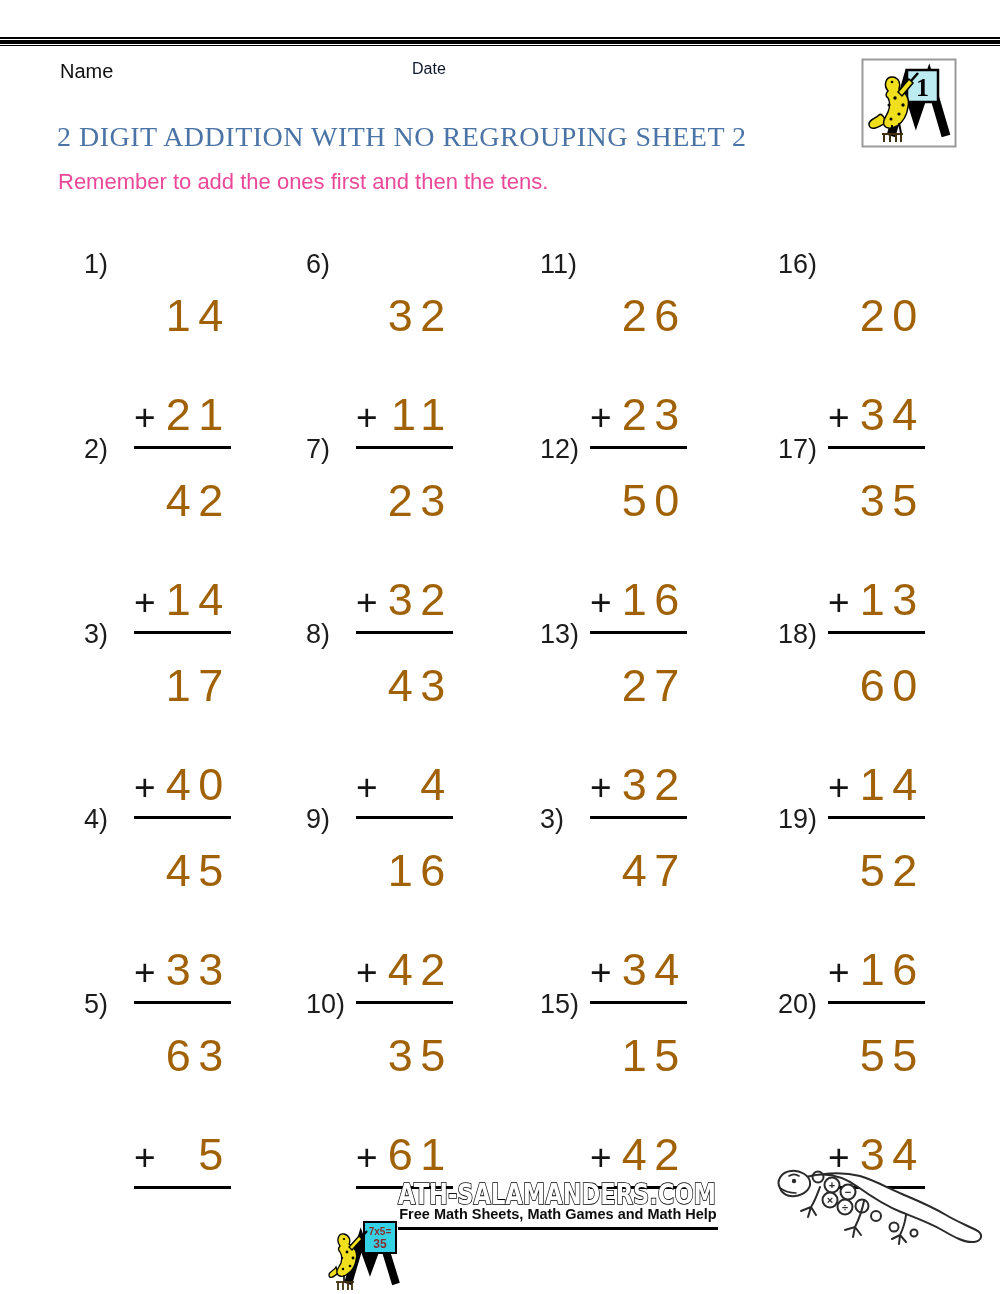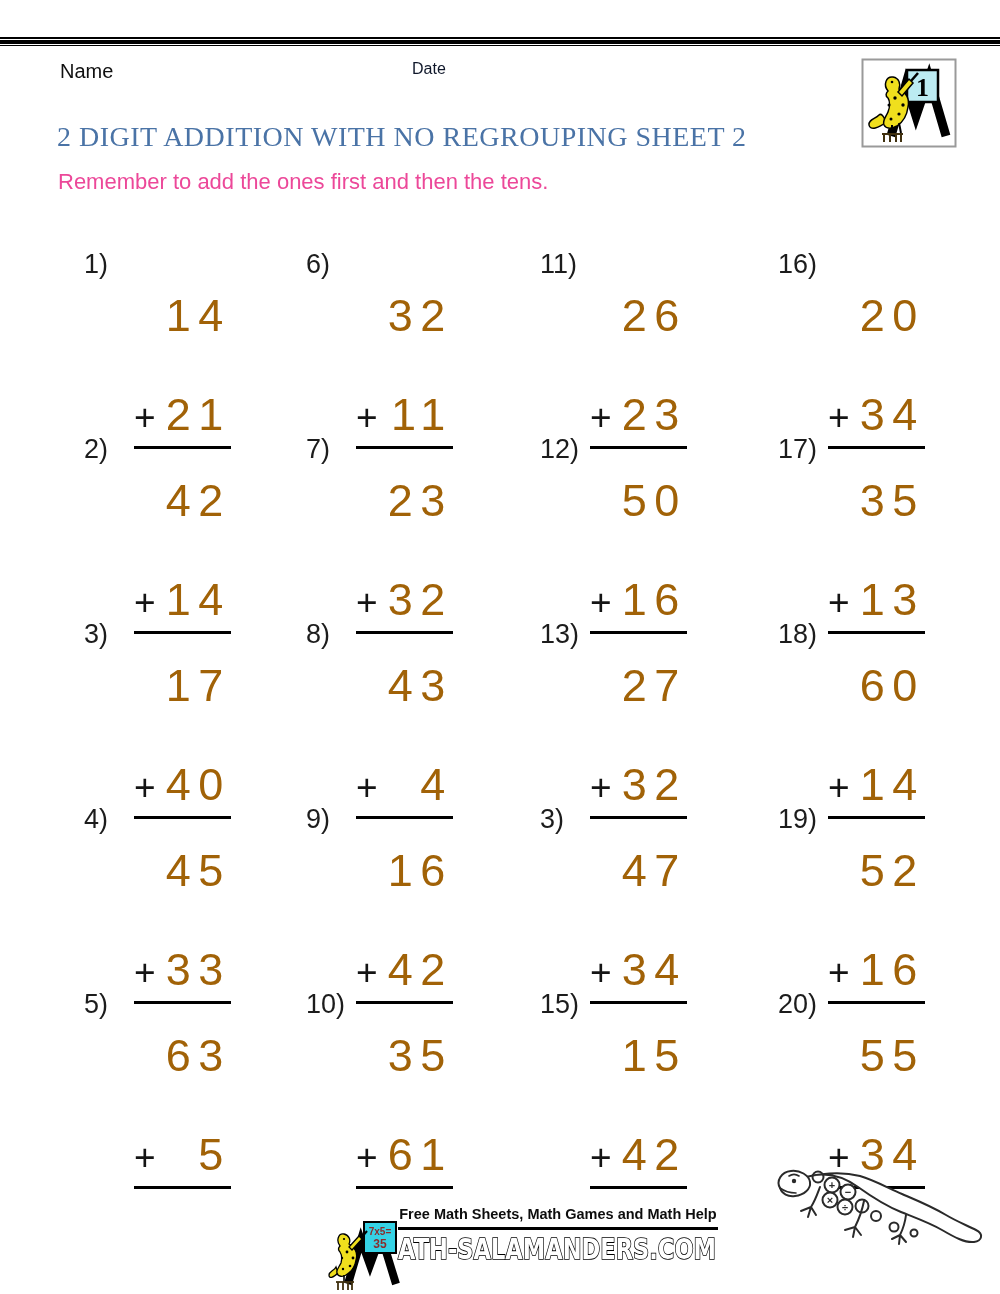--- a/index.html
+++ b/index.html
@@ -39,21 +39,21 @@
   }
   .plus { font-size:37px; line-height:1.1; letter-spacing:0; color:#141414; }
 
   .gecko       { position:absolute; left:768px; top:1143px; }
   .footer-logo { position:absolute; left:328px; top:1220px; }
   .tagline {
     position:absolute; left:398px; top:1206px; width:320px;
     text-align:center; font-size:14.5px; font-weight:bold; color:#0d0d0d;
   }
   .site-line { position:absolute; left:398px; top:1227px; width:320px; height:3px; background:#000; }
-  .site-name-svg { position:absolute; left:396px; top:1229px; }
+  .site-name-svg { position:absolute; left:396px; top:1174px; }
 </style>
 </head>
 <body>
 
 <div class="topbar"></div>
 
 <div class="name-label">Name</div>
 <div class="date-label">Date</div>
 
 <div class="logo-box">

